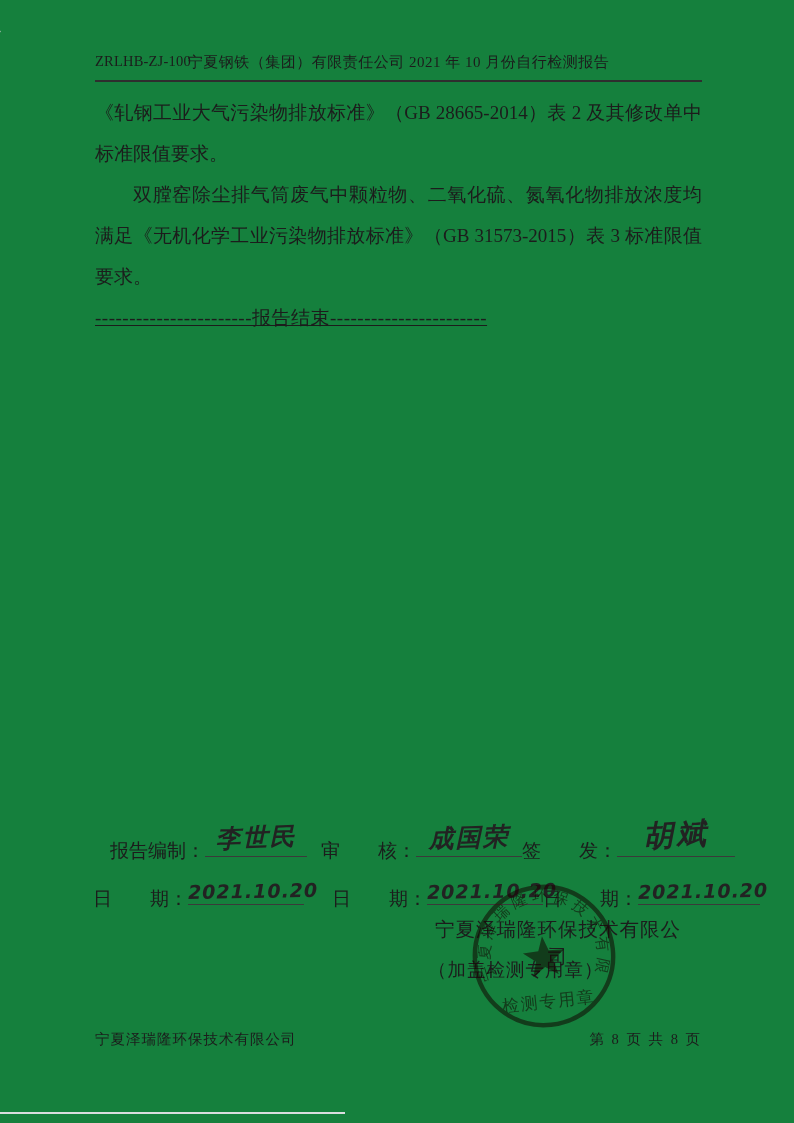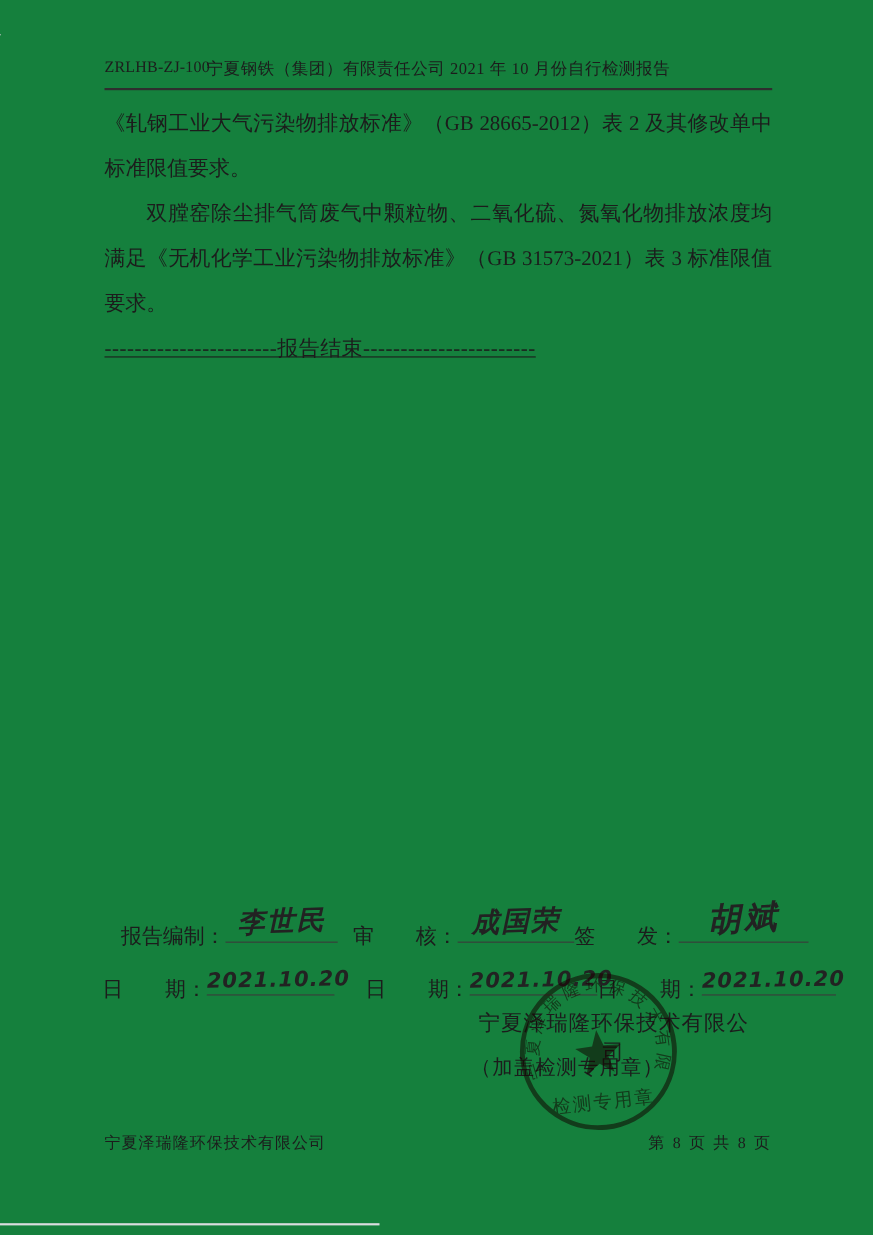--- a/index.html
+++ b/index.html
@@ -113,22 +113,22 @@
   <div class="bottom-scan-line"></div>
 
   <div class="header">
     <span class="doc-code">ZRLHB-ZJ-100</span>
     <span class="doc-title">宁夏钢铁（集团）有限责任公司 2021 年 10 月份自行检测报告</span>
   </div>
   <div class="header-rule"></div>
 
   <div class="body-text" id="body-paragraphs">
 
-  <p class="">《轧钢工业大气污染物排放标准》（GB 28665-2012）表 2 及其修改单中标准限值要求。</p>
-      <p class="indent">双膛窑除尘排气筒废气中颗粒物、二氧化硫、氮氧化物排放浓度均满足《无机化学工业污染物排放标准》（GB 31573-2021）表 3 标准限值要求。</p>
+  <p class="">《轧钢工业大气污染物排放标准》（GB 28665-2014）表 2 及其修改单中标准限值要求。</p>
+      <p class="indent">双膛窑除尘排气筒废气中颗粒物、二氧化硫、氮氧化物排放浓度均满足《无机化学工业污染物排放标准》（GB 31573-2015）表 3 标准限值要求。</p>
       <p class="end-marker">-----------------------报告结束-----------------------</p>
     </div>
 
   <div class="sig-row sig-row-1">
     <span class="sig-label">报告编制：</span><span class="sig-line" style="width:102px"><span class="handwriting hw-name">李世民</span></span><span class="sig-label" style="margin-left:14px">审　　核：</span><span class="sig-line" style="width:106px"><span class="handwriting hw-name">成国荣</span></span><span class="sig-label">签　　发：</span><span class="sig-line" style="width:118px"><span class="handwriting hw-name hw-name-big">胡斌</span></span>
   </div>
 
   <div class="sig-row sig-row-2">
     <span class="sig-label">日　　期：</span><span class="sig-line" style="width:116px"><span class="handwriting hw-date">2021.10.20</span></span><span class="sig-label" style="margin-left:28px">日　　期：</span><span class="sig-line" style="width:116px"><span class="handwriting hw-date">2021.10.20</span></span><span class="sig-label">日　　期：</span><span class="sig-line" style="width:122px"><span class="handwriting hw-date">2021.10.20</span></span>
   </div>

